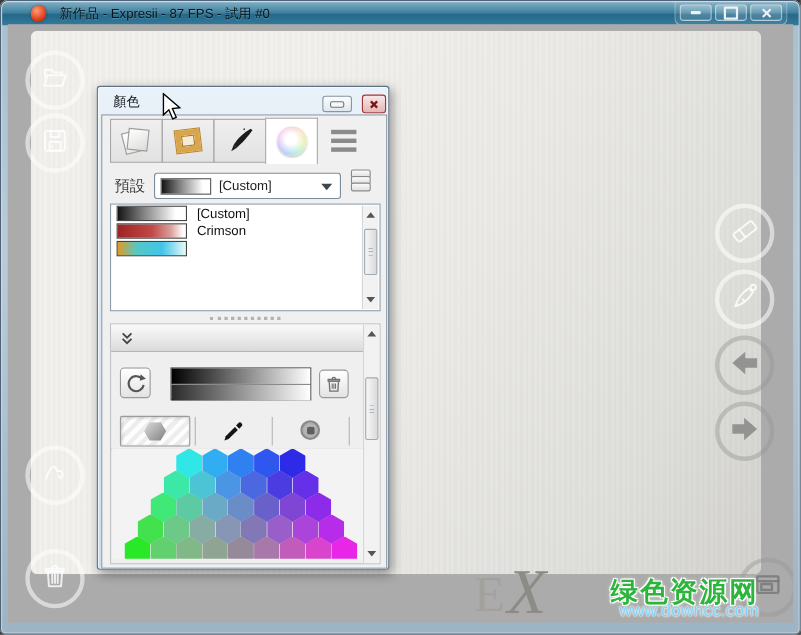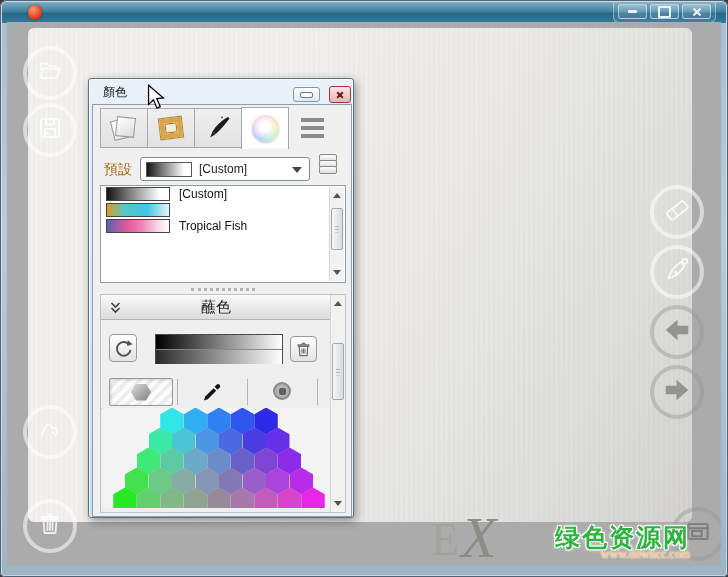--- a/index.html
+++ b/index.html
@@ -41,22 +41,22 @@
   .circle-btn.dark svg{stroke:none;fill:rgba(130,130,130,.8);}
   
   .brand-mark{position:absolute;left:424px;top:492px;display:flex;align-items:flex-start;
     font-family:"Liberation Serif","DejaVu Serif",serif;color:#a3a19c;z-index:5;}
   .brand-e{font-size:46px;line-height:52px;}
   .brand-x{font-size:58px;line-height:52px;color:#8d8b86;font-style:italic;margin:0 2px;transform:translateY(-2px);}
   .brand-rest{font-size:46px;line-height:52px;letter-spacing:11px;}
   .site-mark{position:absolute;right:38px;top:521px;z-index:60;text-align:right;
     color:#2db43c;font-weight:bold;font-size:25px;letter-spacing:2px;
     text-shadow:-1px -1px 0 #fff,1px -1px 0 #fff,-1px 1px 0 #fff,1px 1px 0 #fff,0 0 4px #fff;}
-  .site-url{position:absolute;right:38px;top:547px;z-index:60;color:#fdba74;font-size:12px;
-    text-shadow:0 0 2px #fff,0 0 2px #fff;font-family:Liberation Serif, serif;}
+  .site-url{position:absolute;right:38px;top:547px;z-index:60;color:#7dd3fc;font-size:16px;
+    text-shadow:0 0 2px #fff,0 0 2px #fff;}
   
   .dialog{position:absolute;left:88px;top:78px;width:266px;height:440px;z-index:30;
     background:linear-gradient(#e9f1f9,#cdddeb);border:1px solid #5e7184;border-radius:3px;
     box-shadow:2px 3px 10px rgba(0,0,0,.4), inset 0 0 0 1px rgba(255,255,255,.6);box-sizing:border-box;}
   .dlg-title{position:absolute;left:14px;top:5px;font-size:12px;color:#101418;}
   .dlg-min{position:absolute;left:204px;top:8px;width:25px;height:13px;border:1px solid #8795a5;border-radius:3px;
     background:linear-gradient(#fdfdfd,#e1e7ee);display:grid;place-items:center;}
   .dlg-min span{width:11px;height:4px;border:1px solid #6a7684;border-radius:2px;background:#f6f8fa;}
   .dlg-close{position:absolute;left:240px;top:7px;width:20px;height:15px;border:1px solid #a33535;border-radius:3px;
     background:linear-gradient(#f8e8e8,#e4b6b6);display:grid;place-items:center;}
@@ -78,21 +78,21 @@
   .icon-paper i:nth-child(2){left:4px;top:1px;transform:rotate(6deg);}
   .icon-frame{width:22px;height:20px;border:5px solid #d9a64e;box-shadow:inset 0 0 0 1px #a87628,0 0 0 1px #b8882e;
     transform:rotate(-7deg);box-sizing:border-box;background:#f4ecd8;}
   .icon-wheel{width:27px;height:27px;border-radius:50%;
     background:radial-gradient(circle at 46% 42%,#ffffff 0 22%,rgba(255,255,255,0) 62%),
       conic-gradient(#f7c6d6,#f9e4bb,#e4f4c0,#bff0de,#b9d6fa,#d6c2fa,#f7c2ee,#f7c6d6);
     box-shadow:0 1px 2px rgba(0,0,0,.25);}
   .icon-menu{display:flex;flex-direction:column;gap:4px;}
   .icon-menu i{width:23px;height:4px;background:#8b8b8b;}
   
-  .preset-label{position:absolute;left:11px;top:56px;font-size:14px;color:#a16207;}
+  .preset-label{position:absolute;left:11px;top:56px;font-size:14px;color:#404040;}
   .preset-select{position:absolute;left:47px;top:52px;width:170px;height:24px;background:#fff;
     border:1px solid #7d8c9b;border-radius:3px;box-sizing:border-box;}
   .preset-select .swatch{position:absolute;left:5px;top:4px;width:44px;height:13px;border:1px solid #555;}
   .preset-select .val{position:absolute;left:58px;top:4px;font-size:12px;color:#222;}
   .dd-arrow{position:absolute;right:7px;top:9px;width:0;height:0;border:5px solid transparent;border-top:6px solid #3c4750;}
   .stack-btn{position:absolute;left:222px;top:49px;width:26px;height:30px;}
   .stack-btn i{display:block;width:18px;height:8px;margin:0 auto -2px;border:1px solid #8a8a8a;border-radius:2px;
     background:linear-gradient(#fbfbfb,#dfdfdf);box-sizing:border-box;}
   
   .preset-list{position:absolute;left:7px;top:80px;width:246px;height:98px;background:#fff;
@@ -144,20 +144,21 @@
     clip-path:polygon(50% 0,100% 25%,100% 75%,50% 100%,0 75%,0 25%);}
   
   .cursor{position:absolute;left:147px;top:84px;z-index:50;}
 </style>
 </head>
 <body>
 
 <div class="win-frame">
   <div class="titlebar">
     <span class="app-icon"></span>
+    <span class="win-title">新作品 - Expresii - 87 FPS - 試用 #0</span>
   </div>
   <div class="win-controls">
     <span class="wc-btn">
         <i class="g-min"></i>
       </span>
     <span class="wc-btn">
         <i class="g-max"></i>
       </span>
     <span class="wc-btn">
         <i class="g-x"></i>
@@ -287,25 +288,25 @@
         <i></i>
     </div>
 
     <div class="preset-list">
       <div class="rows" id="preset-rows">
           <div class="preset-row">
             <span class="sw" style="background: linear-gradient(to right, rgb(20, 20, 20), rgb(122, 122, 122) 35%, rgb(255, 255, 255) 85%);"></span>
             <span class="nm">[Custom]</span>
           </div>
           <div class="preset-row">
-            <span class="sw" style="background: linear-gradient(to right, rgb(224, 154, 40), rgb(85, 200, 196) 28%, rgb(66, 196, 232) 65%, rgb(186, 234, 242) 90%, rgb(232, 248, 248));"></span>
+            <span class="sw" style="background: linear-gradient(to right, rgb(158, 36, 36), rgb(194, 71, 71) 50%, rgb(219, 160, 154) 78%, rgb(255, 255, 255) 96%);"></span>
+            <span class="nm">Crimson</span>
           </div>
           <div class="preset-row">
-            <span class="sw" style="background: linear-gradient(to right, rgb(90, 96, 178), rgb(224, 90, 154) 32%, rgb(238, 127, 180) 55%, rgb(250, 210, 226) 80%, rgb(255, 255, 255));"></span>
-            <span class="nm">Tropical Fish</span>
+            <span class="sw" style="background: linear-gradient(to right, rgb(224, 154, 40), rgb(85, 200, 196) 28%, rgb(66, 196, 232) 65%, rgb(186, 234, 242) 90%, rgb(232, 248, 248));"></span>
           </div>
         </div>
       <div class="vscroll">
         <span class="sb-arrow up">
             <i class="tri-up"></i>
           </span>
         <span class="sb-thumb" style="top:21px;height:40px;"></span>
         <span class="sb-arrow down">
             <i class="tri-down"></i>
           </span>
@@ -314,21 +315,20 @@
 
     <div class="splitter">
         <i></i>
       </div>
 
     <div class="dip-panel">
       <div class="dip-header">
         <svg class="chevrons" width="13" height="13" viewBox="0 0 12 13">
           <path d="M2 2 L6 6 L10 2 M2 7 L6 11 L10 7" stroke="#444" stroke-width="1.6" fill="none"></path>
         </svg>
-        <div class="dip-title">蘸色</div>
       </div>
 
       <div class="sq-btn reset-btn">
         <svg width="19" height="19" viewBox="0 0 20 20">
           <path d="M16.2 6.2 A7.2 7.2 0 1 0 17.4 11.5" fill="none" stroke="#555" stroke-width="2"></path>
           <path d="M14.5 1.2 L13.8 7.4 L19.6 5.6 Z" fill="#555"></path>
         </svg>
       </div>
       <div class="grad-bar">
         <div class="half" id="grad-top" style="background: linear-gradient(to right, rgb(0, 0, 0), rgb(255, 255, 255));"></div>

